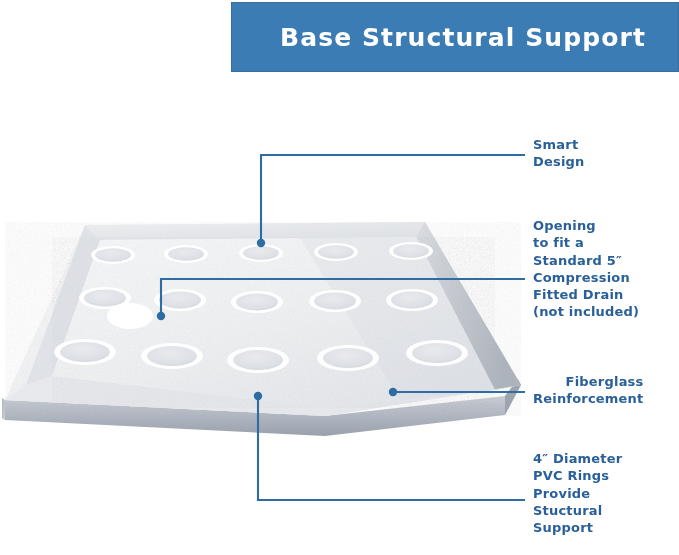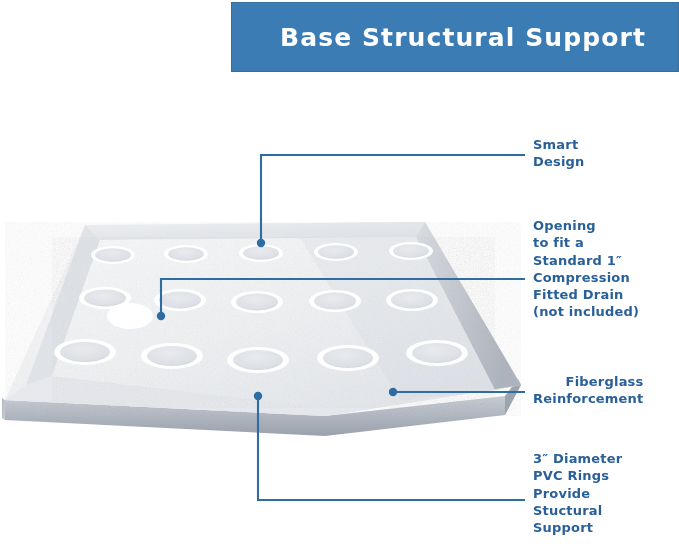--- a/index.html
+++ b/index.html
@@ -251,27 +251,27 @@
       <circle cx="393" cy="392" r="4.2"></circle>
       <circle cx="258" cy="396" r="4.2"></circle>
     </g>
   </svg>
 
   <div class="annotation" id="ann-smart-design">Smart
 Design</div>
 
   <div class="annotation" id="ann-drain-opening">Opening
 to fit a
-Standard 1″
+Standard 5″
 Compression
 Fitted Drain
 (not included)</div>
 
   <div class="annotation" id="ann-fiberglass">Fiberglass
 Reinforcement</div>
 
-  <div class="annotation" id="ann-pvc-rings">3″ Diameter
+  <div class="annotation" id="ann-pvc-rings">4″ Diameter
 PVC Rings
 Provide
 Stuctural
 Support</div>
 
 </div>
 
 </body></html>

